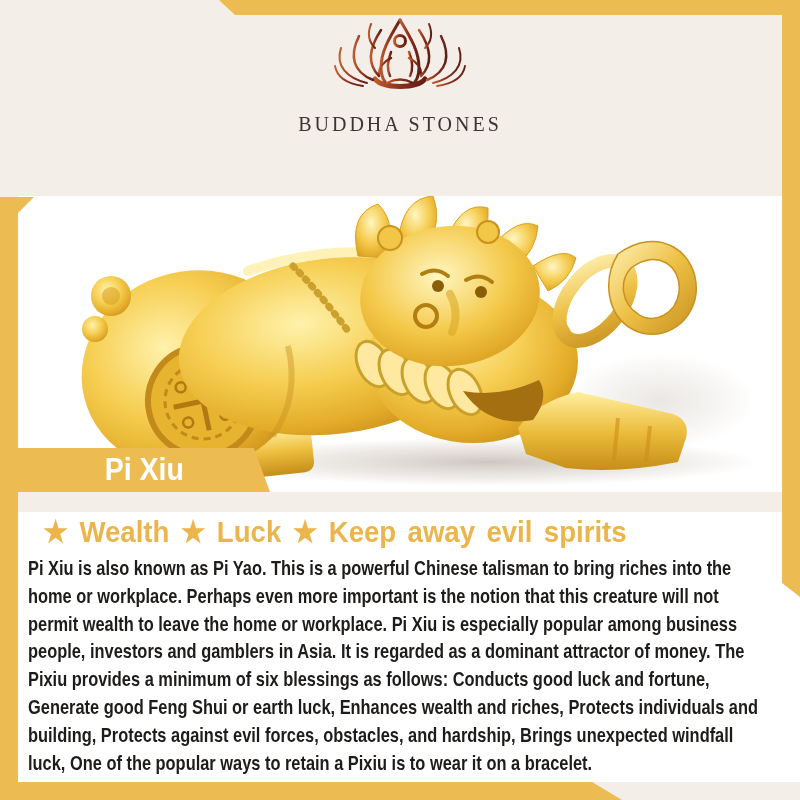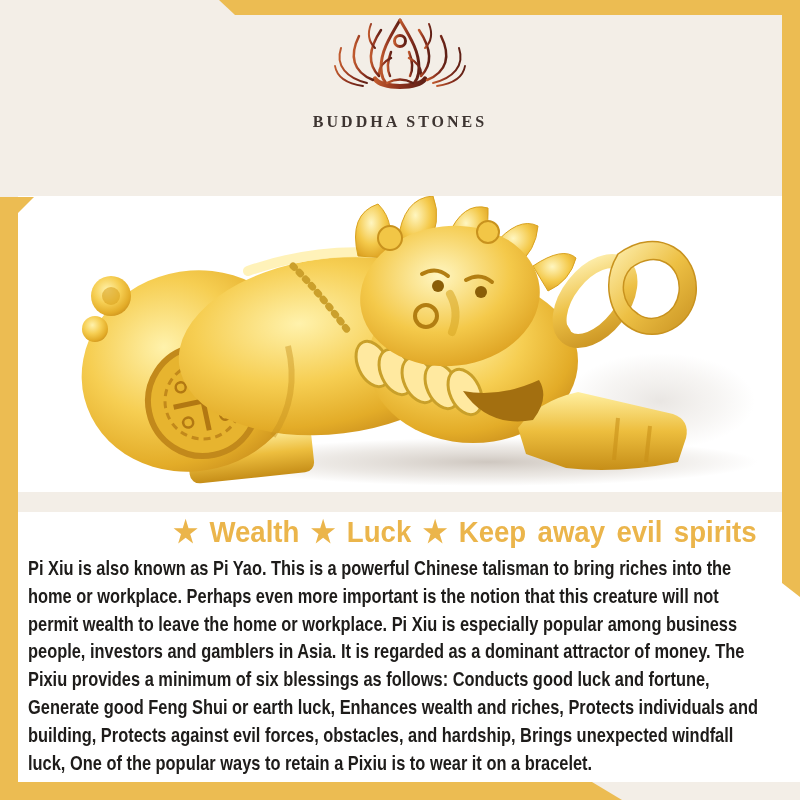--- a/index.html
+++ b/index.html
@@ -9,21 +9,21 @@
     font-family:"Liberation Sans", sans-serif;
   }
   
   .frame-svg { position:absolute; left:0; top:0; width:800px; height:800px; z-index:30; pointer-events:none; }
 
   
   .logo-wrap { position:absolute; left:0; top:14px; width:100%; text-align:center; z-index:5; }
   .logo-svg { display:block; margin:0 auto; }
   .brand-name {
     margin-top:3px; font-family:"Liberation Serif", serif;
-    font-size:16px; letter-spacing:3px; color:#3D3431; font-weight:700;
+    font-size:20px; letter-spacing:3px; color:#3D3431; font-weight:400;
   }
   .title-band {
     position:absolute; left:160px; top:140px; width:480px; height:57px;
     background:#F9F5F0; display:flex; align-items:center; justify-content:center; z-index:4;
   }
   .title-text {
     display:inline-block; font-size:42px; font-weight:bold; color:#EBB94E;
     white-space:nowrap; transform:scaleX(0.72);
   }
 
@@ -35,21 +35,21 @@
     background:#ECBC52; clip-path:polygon(0 0, 94% 0, 100% 100%, 0 100%);
     display:flex; align-items:center; justify-content:center; z-index:6;
   }
   .label-text {
     display:inline-block; padding-left:20px; font-size:31px; font-weight:bold; color:#ffffff;
     transform:scaleX(0.92); white-space:nowrap;
   }
 
   
   .text-panel { position:absolute; left:18px; top:512px; width:782px; height:270px; background:#ffffff; z-index:2; }
-  .headline-row { width:764px; margin-top:2px; text-align:right; }
+  .headline-row { width:764px; margin-top:2px; text-align:left; }
   .headline-text {
     display:inline-block; font-size:30px; font-weight:bold; color:#EBB54B;
     white-space:nowrap; transform:scaleX(0.92); word-spacing:4px;
   }
   .body-text { margin:5px 0 0 10px; }
   .body-line {
     font-size:20.5px; font-weight:bold; color:#1E1C1A; line-height:27.8px;
     white-space:nowrap; transform:scaleX(0.8); transform-origin:left center;
   }
 </style>
@@ -197,20 +197,23 @@
         <circle cx="408" cy="120" r="11" fill="none" stroke="#B27E12" stroke-width="4"></circle>
         <path d="M432,98 Q442,116 434,136" stroke="#D9A827" stroke-width="8" fill="none" opacity="0.6" stroke-linecap="round"></path>
       </g>
 
       <ellipse cx="577" cy="105" rx="27" ry="46" fill="none" stroke="url(#gRing)" stroke-width="14" transform="rotate(38 577 105)"></ellipse>
 
       <path fill-rule="evenodd" fill="url(#gRing)" stroke="#C8921E" stroke-width="1.5" d="M600,58 C640,28 682,56 678,98 C674,130 640,148 614,133 C589,119 584,84 600,58 Z
                M613,72 C639,52 664,70 661,96 C658,118 636,129 620,118 C603,107 601,85 613,72 Z"></path>
     </svg>
 
+    <div class="label-banner">
+      <span class="label-text">Pi Xiu</span>
+    </div>
   </div>
 
   <div class="text-panel">
     <div class="headline-row">
       <span class="headline-text">★ Wealth ★ Luck ★ Keep away evil spirits</span>
     </div>
     <div class="body-text">
 
         <div class="body-line">Pi Xiu is also known as Pi Yao. This is a powerful Chinese talisman to bring riches into the</div>
 

